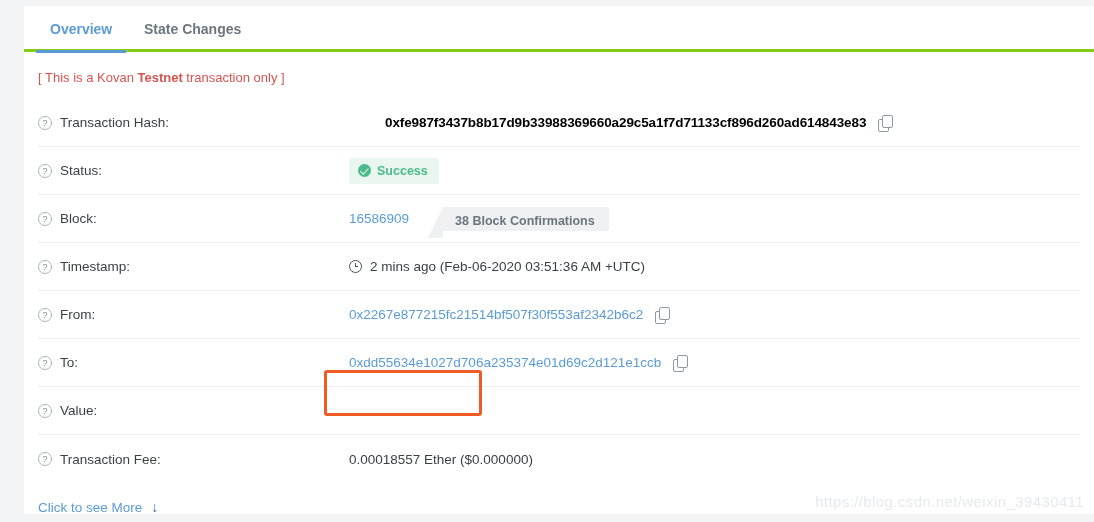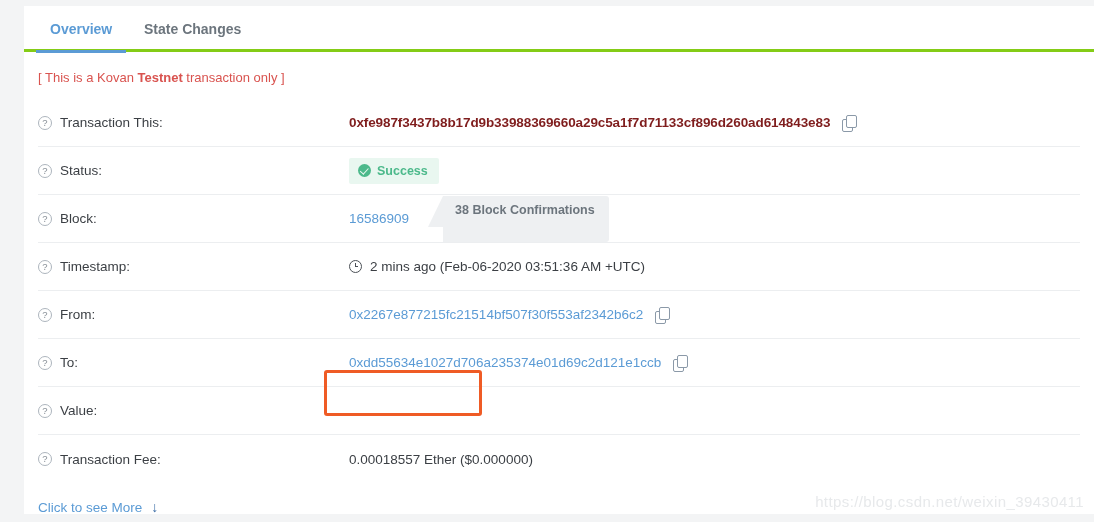--- a/index.html
+++ b/index.html
@@ -115,23 +115,24 @@
     color: #868e96;
     font-size: 9.5px;
     line-height: 12px;
     text-align: center;
     font-family: "Liberation Sans", sans-serif;
     cursor: help;
   }
 
   .hash {
     font-weight: bold;
-    color: #7f1d1d;
+    color: #000000;
     letter-spacing: -0.1px;
     font-size: 13.5px;
+    margin-left: 36px;
   }
 
   .copy-icon {
     width: 14px; height: 15px;
     flex: 0 0 14px;
     position: relative;
     cursor: pointer;
     margin-left: 4px;
   }
   .copy-icon::before, .copy-icon::after {
@@ -180,21 +181,21 @@
   }
 
   
   .confirm-badge {
     display: inline-block;
     position: relative;
     background: #eef0f2;
     color: #6c757d;
     font-weight: bold;
     font-size: 12.5px;
-    padding: 7px 14px 25px 12px;
+    padding: 7px 14px 3px 12px;
     margin-left: 26px;
     border-radius: 0 3px 3px 0;
   }
   .confirm-badge::before {
     content: "";
     position: absolute;
     left: -15px; top: 0;
     width: 0; height: 0;
     border-style: solid;
     border-width: 0 0 31px 15px;
@@ -294,21 +295,21 @@
 
   <div class="notice">
     <span>[ This is a Kovan </span><b>Testnet</b><span> transaction only ]</span>
   </div>
 
   <div class="rows">
 
     <div class="row">
       <div class="label">
         <span class="help-icon">?</span>
-        <span>Transaction This:</span>
+        <span>Transaction Hash:</span>
       </div>
       <div class="value">
         <span class="hash">0xfe987f3437b8b17d9b33988369660a29c5a1f7d71133cf896d260ad614843e83</span>
         <span class="copy-icon"></span>
       </div>
     </div>
 
     <div class="row">
       <div class="label">
         <span class="help-icon">?</span>

